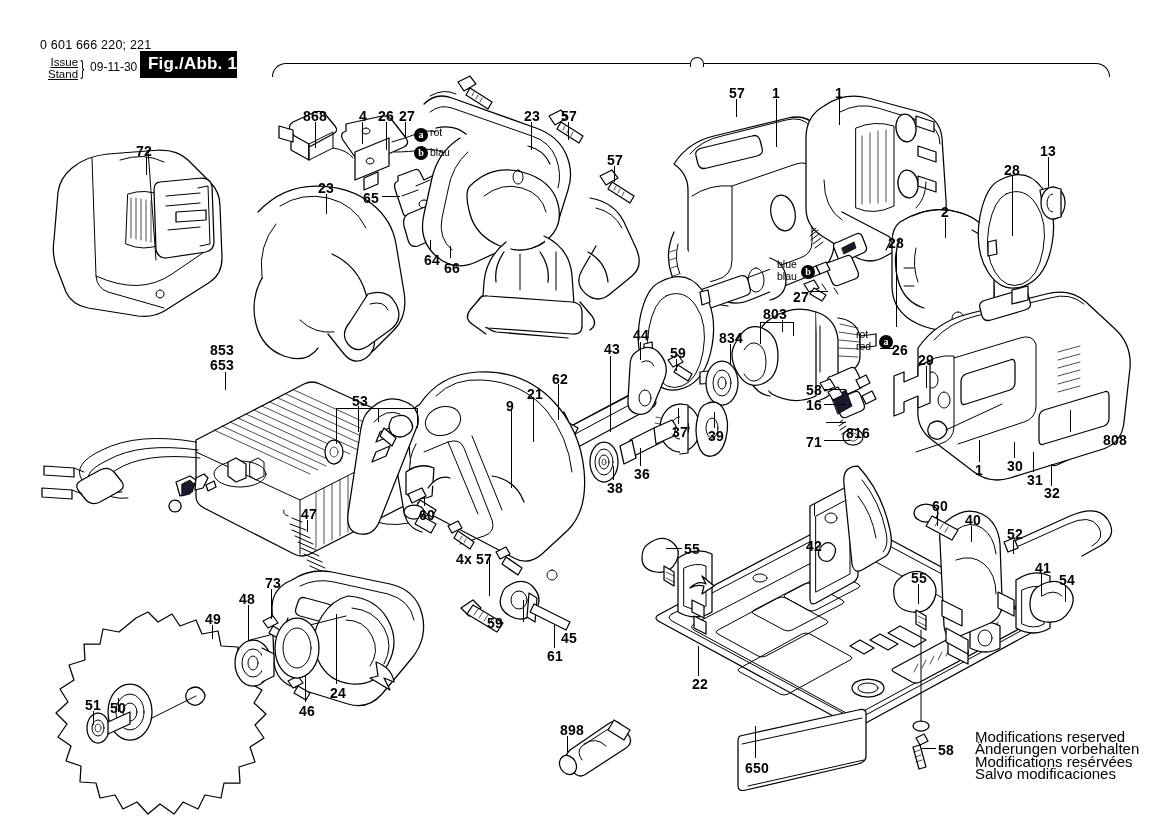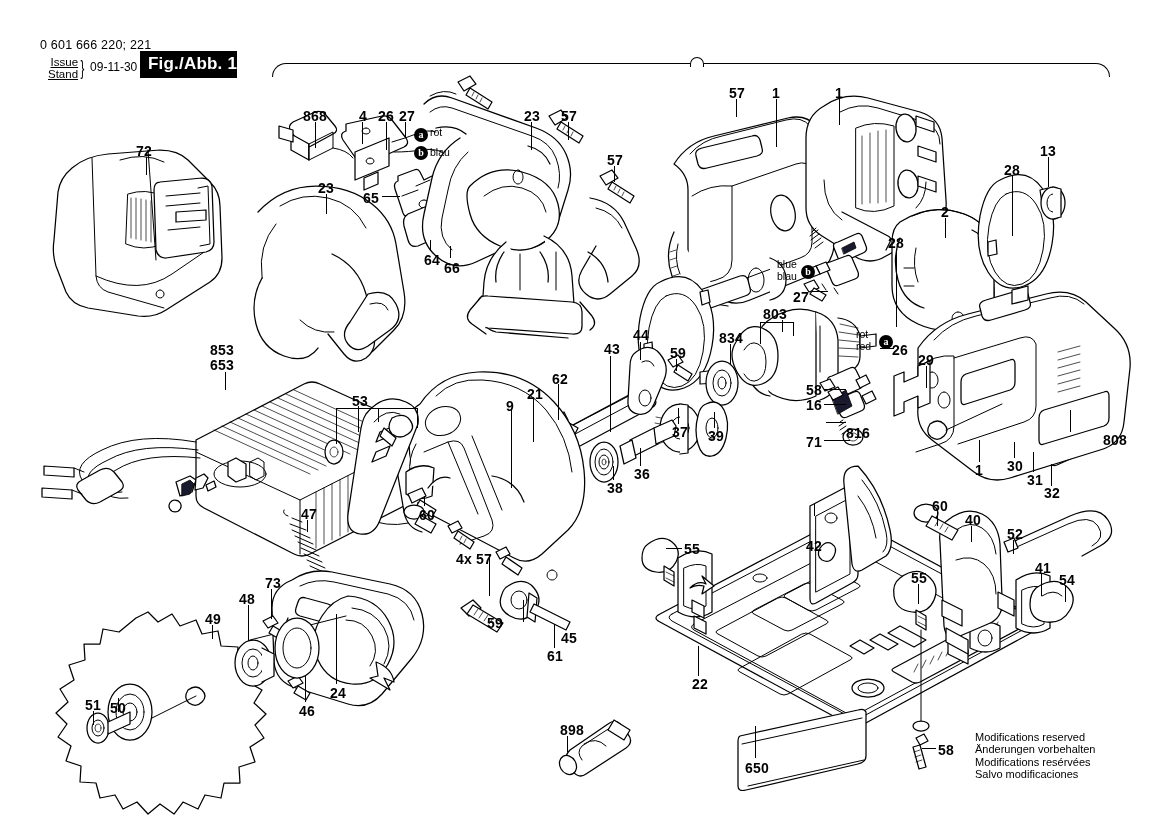--- a/index.html
+++ b/index.html
@@ -71,21 +71,21 @@
     border-right:1.6px solid #000;
     border-top:1.6px solid #000;
     border-top-left-radius:7px;border-top-right-radius:7px;
     background:#fff;
     box-sizing:border-box;
   }
 
   
   .footer-note{
     position:absolute; left:975px; top:731px;
-    font-size:11px; line-height:12.4px; white-space:nowrap;
+    font-size:15px; line-height:12.4px; white-space:nowrap;
   }
 
   
   .lbl{
     position:absolute;
     font-size:14px; font-weight:bold;
     color:#000; white-space:nowrap;
     letter-spacing:.2px;
   }
 

